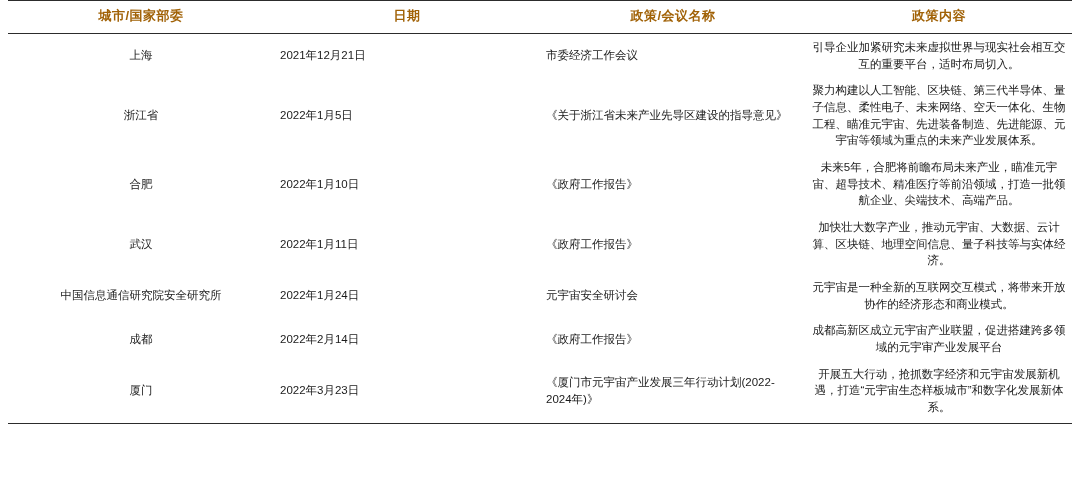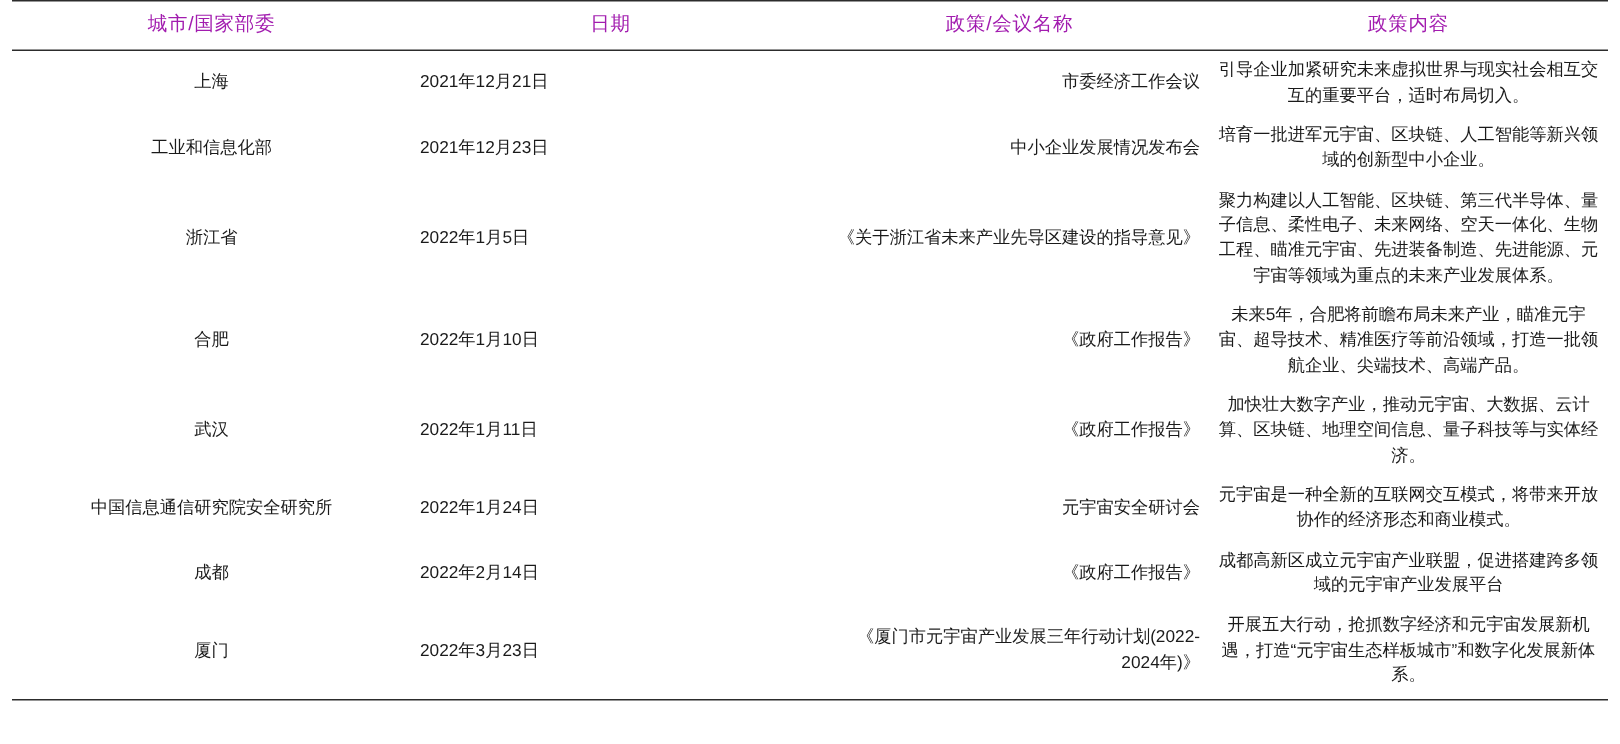--- a/index.html
+++ b/index.html
@@ -20,22 +20,22 @@
     padding: 0 8px;
   }
   table.policy-table {
     width: 1064px;
     border-collapse: collapse;
     table-layout: fixed;
     font-size: 11.5px;
   }
   table.policy-table thead th {
     font-size: 13px;
-    font-weight: normal;
-    color: #a21caf;
+    font-weight: bold;
+    color: #a16207;
     padding: 6px 4px 8px 4px;
     border-top: 1.6px solid #2c2c2c;
     border-bottom: 1.1px solid #2c2c2c;
     text-align: center;
     vertical-align: middle;
     letter-spacing: 0.5px;
   }
   table.policy-table tbody td {
     padding: 5px 6px;
     vertical-align: middle;
@@ -45,21 +45,21 @@
   td.c-city {
     text-align: center;
     width: 120px;
     font-family: Liberation Serif, serif;
   }
   td.c-date {
     text-align: left;
     width: 116px;
   }
   td.c-name {
-    text-align: right;
+    text-align: left;
     width: 160px;
   }
   td.c-content {
     text-align: center;
     width: 660px;
     padding-left: 12px;
   }
   tbody tr:last-child td {
     border-bottom: 1.6px solid #2c2c2c;
     padding-bottom: 7px;
@@ -77,26 +77,20 @@
         <th class="c-name">政策/会议名称</th>
         <th class="c-content">政策内容</th>
       </tr>
     </thead>
     <tbody>
       <tr>
         <td class="c-city">上海</td>
         <td class="c-date">2021年12月21日</td>
         <td class="c-name">市委经济工作会议</td>
         <td class="c-content">引导企业加紧研究未来虚拟世界与现实社会相互交互的重要平台，适时布局切入。</td>
-      </tr>
-      <tr>
-        <td class="c-city">工业和信息化部</td>
-        <td class="c-date">2021年12月23日</td>
-        <td class="c-name">中小企业发展情况发布会</td>
-        <td class="c-content">培育一批进军元宇宙、区块链、人工智能等新兴领域的创新型中小企业。</td>
       </tr>
       <tr>
         <td class="c-city">浙江省</td>
         <td class="c-date">2022年1月5日</td>
         <td class="c-name">《关于浙江省未来产业先导区建设的指导意见》</td>
         <td class="c-content">聚力构建以人工智能、区块链、第三代半导体、量子信息、柔性电子、未来网络、空天一体化、生物工程、瞄准元宇宙、先进装备制造、先进能源、元宇宙等领域为重点的未来产业发展体系。</td>
       </tr>
       <tr>
         <td class="c-city">合肥</td>
         <td class="c-date">2022年1月10日</td>

